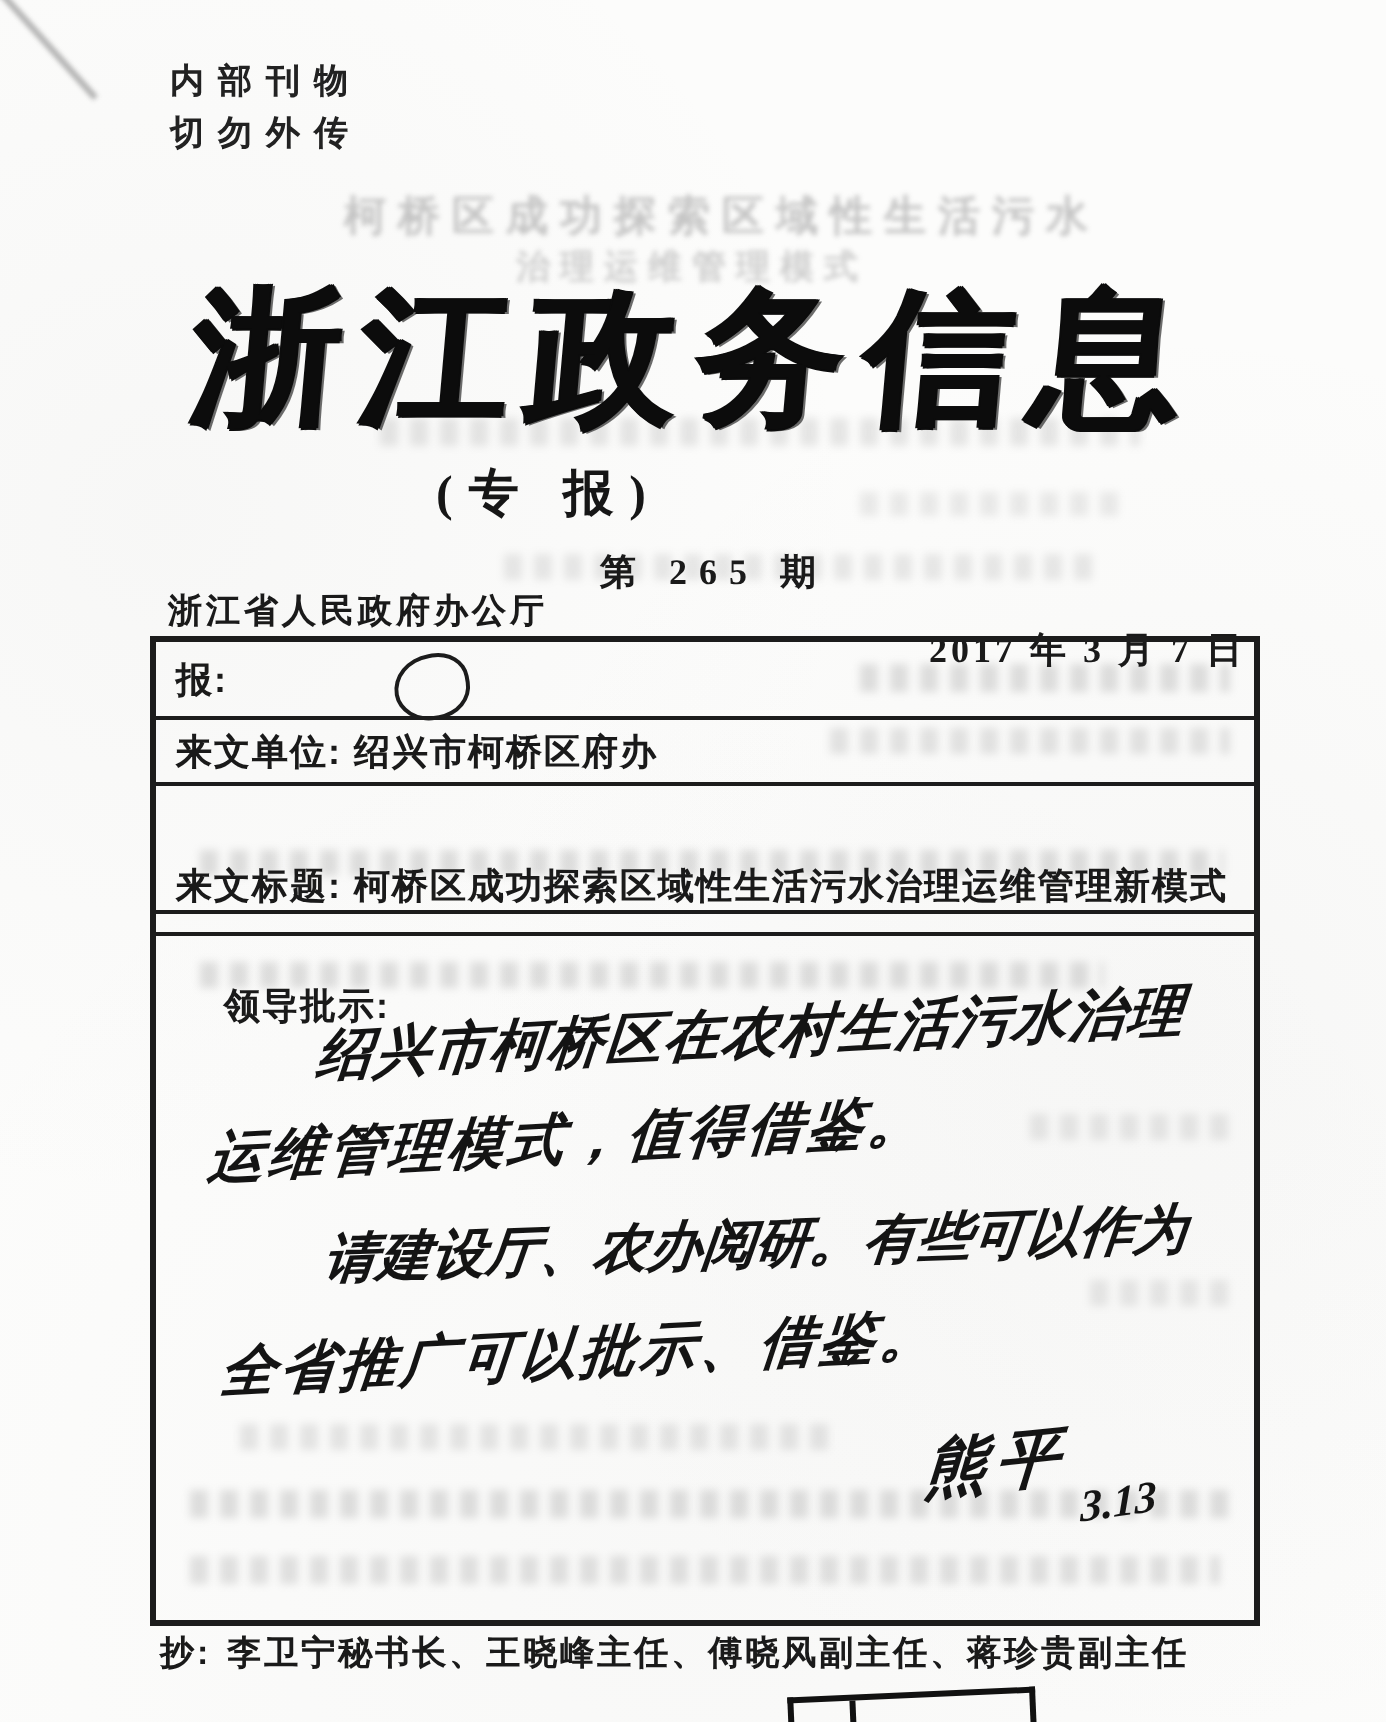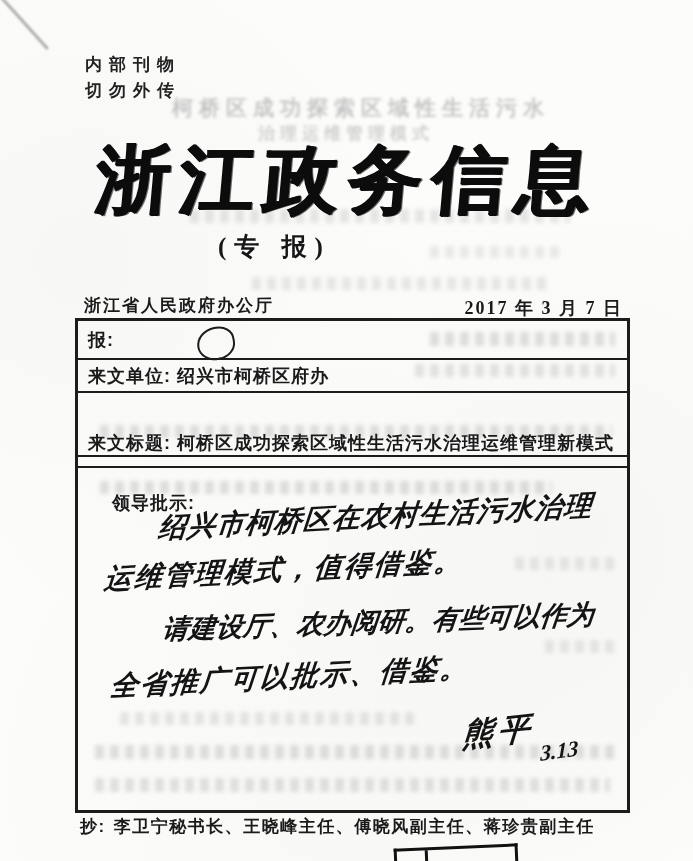--- a/index.html
+++ b/index.html
@@ -18,21 +18,21 @@
       radial-gradient(circle at 85% 60%, rgba(180,180,180,.07), transparent 45%),
       radial-gradient(circle at 50% 90%, rgba(185,185,185,.06), transparent 50%),
       #fcfcfb;
   }
   
   .corner-fold{
     position:absolute;left:-14px;top:20px;width:74px;height:3px;
     background:#9a9a9a;transform:rotate(48deg);filter:blur(1.2px);opacity:.8;
   }
   .classification{
-    position:absolute;left:85px;top:52px;
+    position:absolute;left:85px;top:28px;
     font-family:"Liberation Sans", sans-serif;
     font-weight:bold;font-size:17px;line-height:26px;letter-spacing:7px;
     color:#222;
     text-align:right;
   }
   
   .ghost{
     position:absolute;color:#b3b3b3;filter:blur(1.4px);
     font-family:"Liberation Sans", sans-serif;font-weight:bold;
     white-space:nowrap;
@@ -61,21 +61,21 @@
   }
   .issue-org{
     position:absolute;left:84px;top:294px;
     font-family:"Liberation Sans", sans-serif;font-weight:600;font-size:17px;letter-spacing:2px;
   }
   .issue-number{
     position:absolute;left:300px;top:274px;
     font-family:"Liberation Serif", serif;font-weight:bold;font-size:18px;letter-spacing:6px;
   }
   .issue-date{
-    position:absolute;right:70px;top:296px;
+    position:absolute;right:70px;top:313px;
     font-family:"Liberation Serif", serif;font-weight:600;font-size:18px;letter-spacing:2px;
   }
   .doc-table{
     position:absolute;left:75px;top:318px;width:549px;height:489px;
     border:3px solid #1c1c1c;
     display:flex;flex-direction:column;
     background:transparent;
   }
   .t-row{
     border-bottom:2px solid #1c1c1c;
@@ -154,20 +154,21 @@
   <div class="smudge" style="left:515px;top:557px;width:100px;height:13px;opacity:.18;"></div>
   <div class="smudge" style="left:545px;top:640px;width:70px;height:13px;opacity:.18;"></div>
   <div class="smudge" style="left:120px;top:712px;width:300px;height:13px;opacity:.20;"></div>
   <div class="smudge" style="left:95px;top:745px;width:520px;height:14px;opacity:.26;"></div>
   <div class="smudge" style="left:95px;top:778px;width:515px;height:14px;opacity:.24;"></div>
 
   <div class="masthead-title">浙江政务信息</div>
   <div class="masthead-subtitle">(专 报)</div>
 
   <div class="issue-org">浙江省人民政府办公厅</div>
+  <div class="issue-number">第 265 期</div>
   <div class="issue-date">2017 年 3 月 7 日</div>
 
   <div class="doc-table">
     <div class="t-row row-report">
       <span class="lbl">报:</span>
     </div>
     <div class="t-row row-source">
       <span class="lbl">来文单位:</span>
       <span class="val">绍兴市柯桥区府办</span>
     </div>

